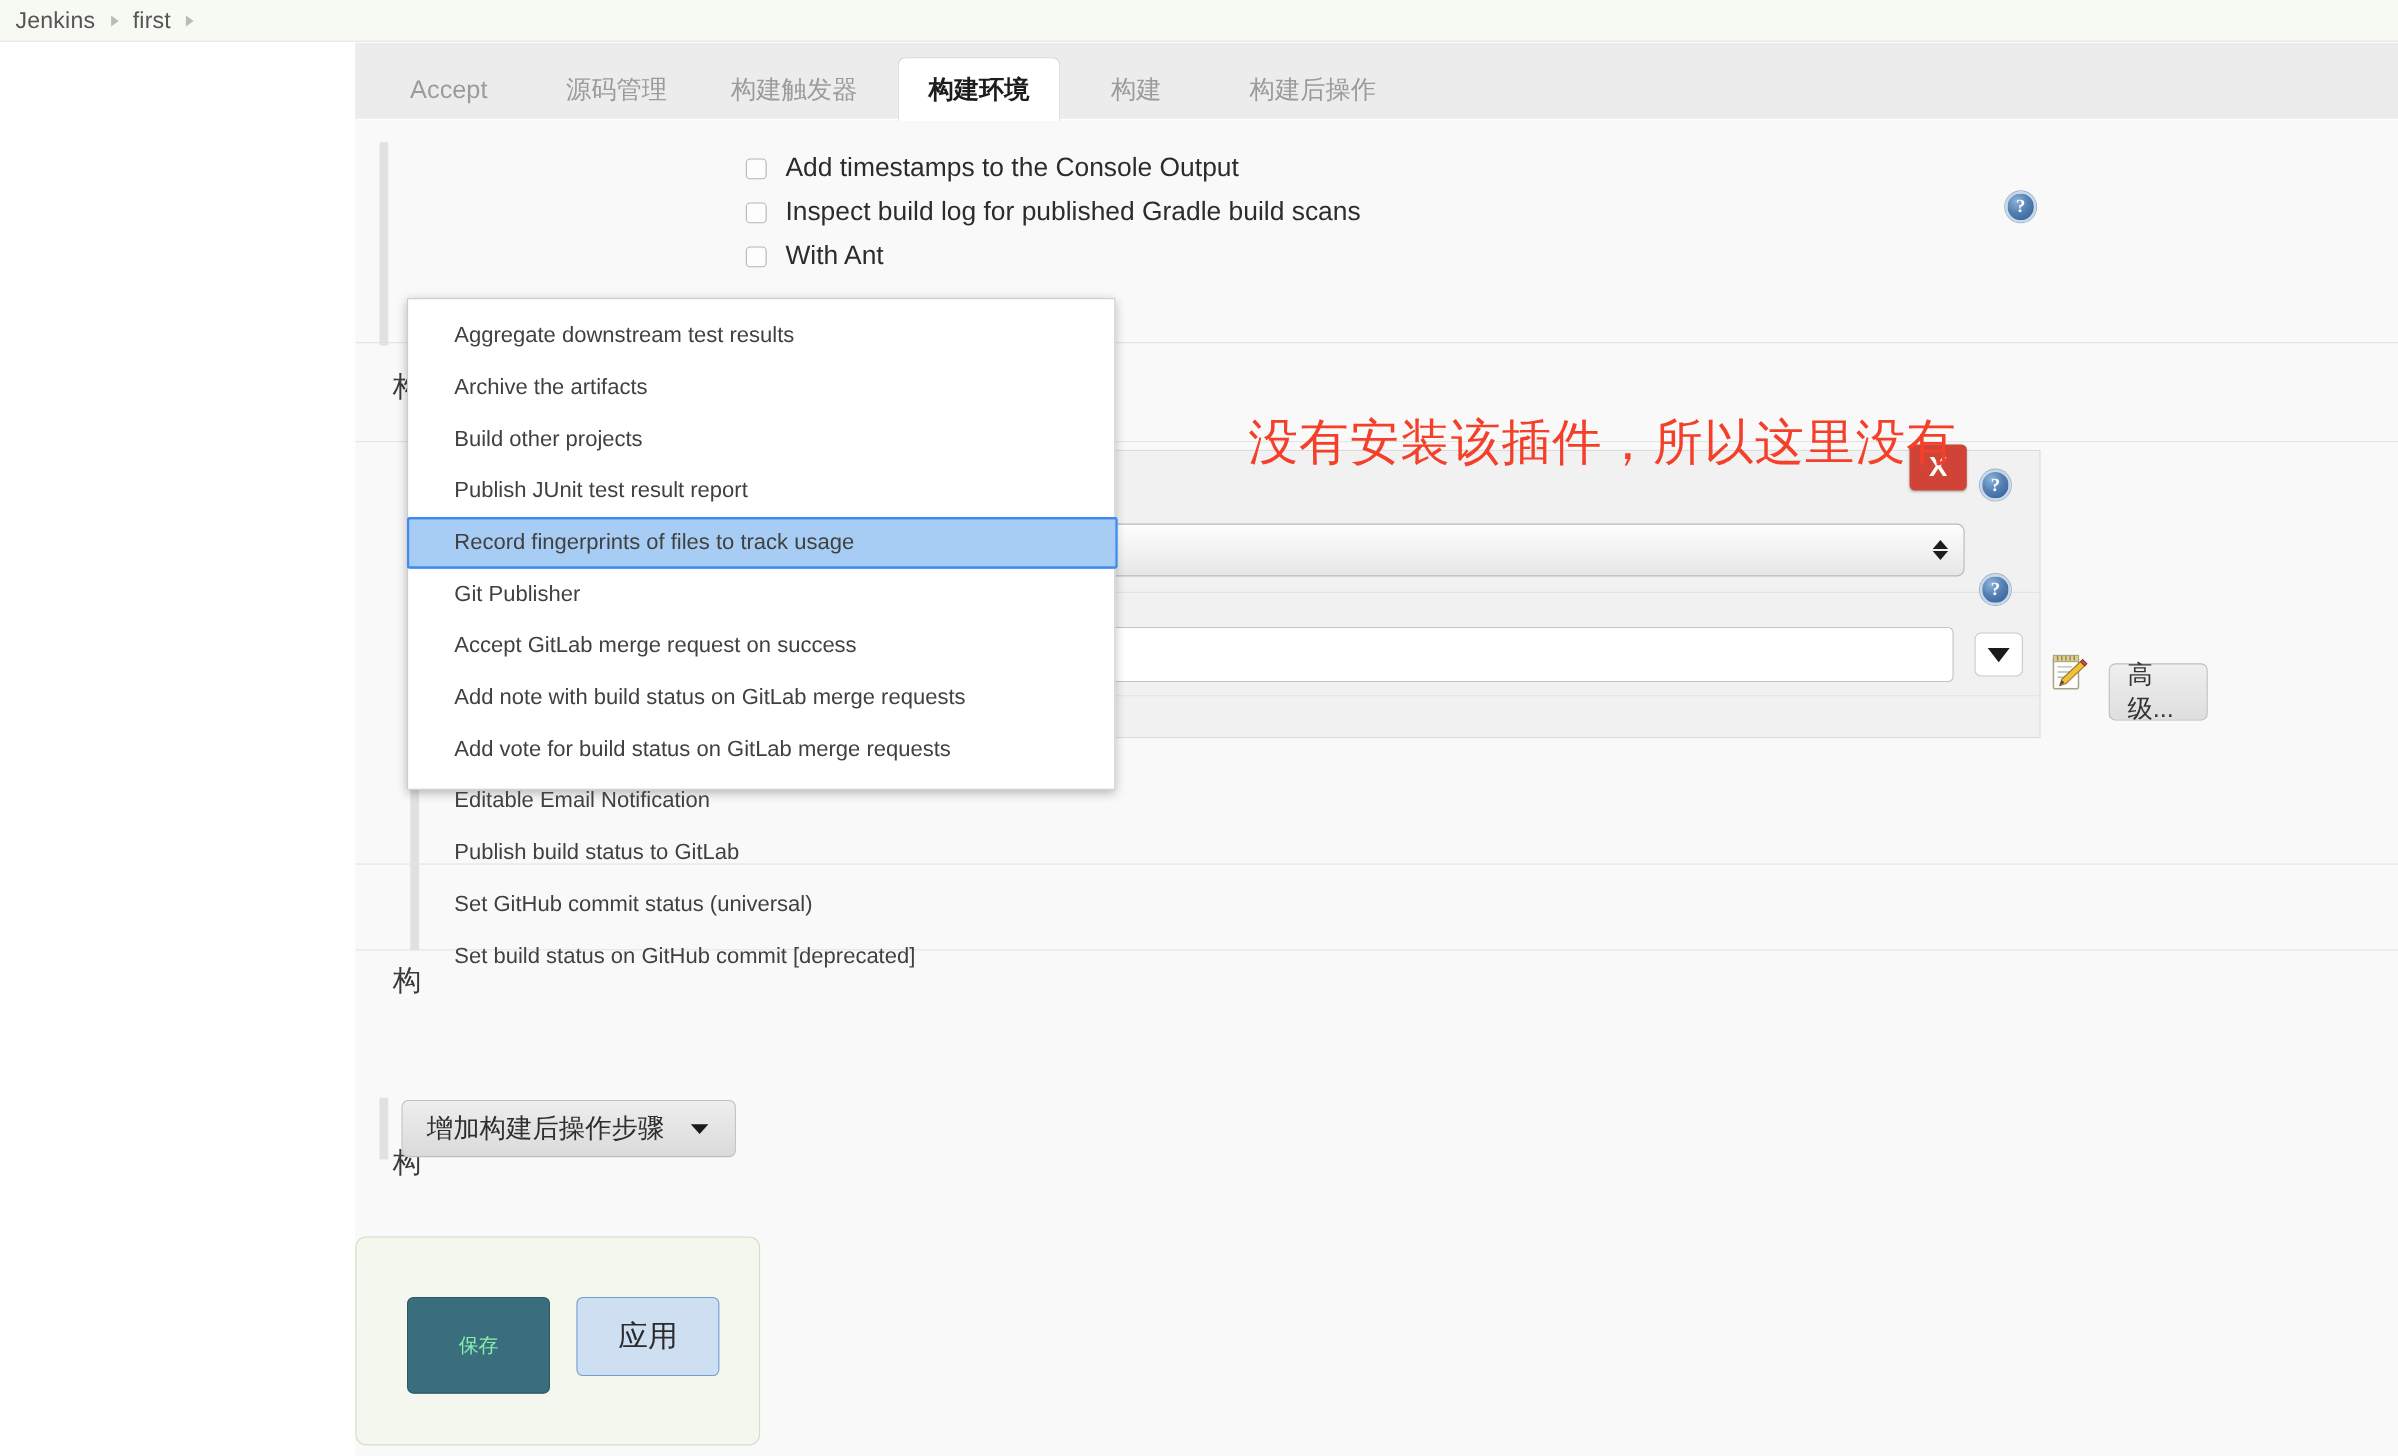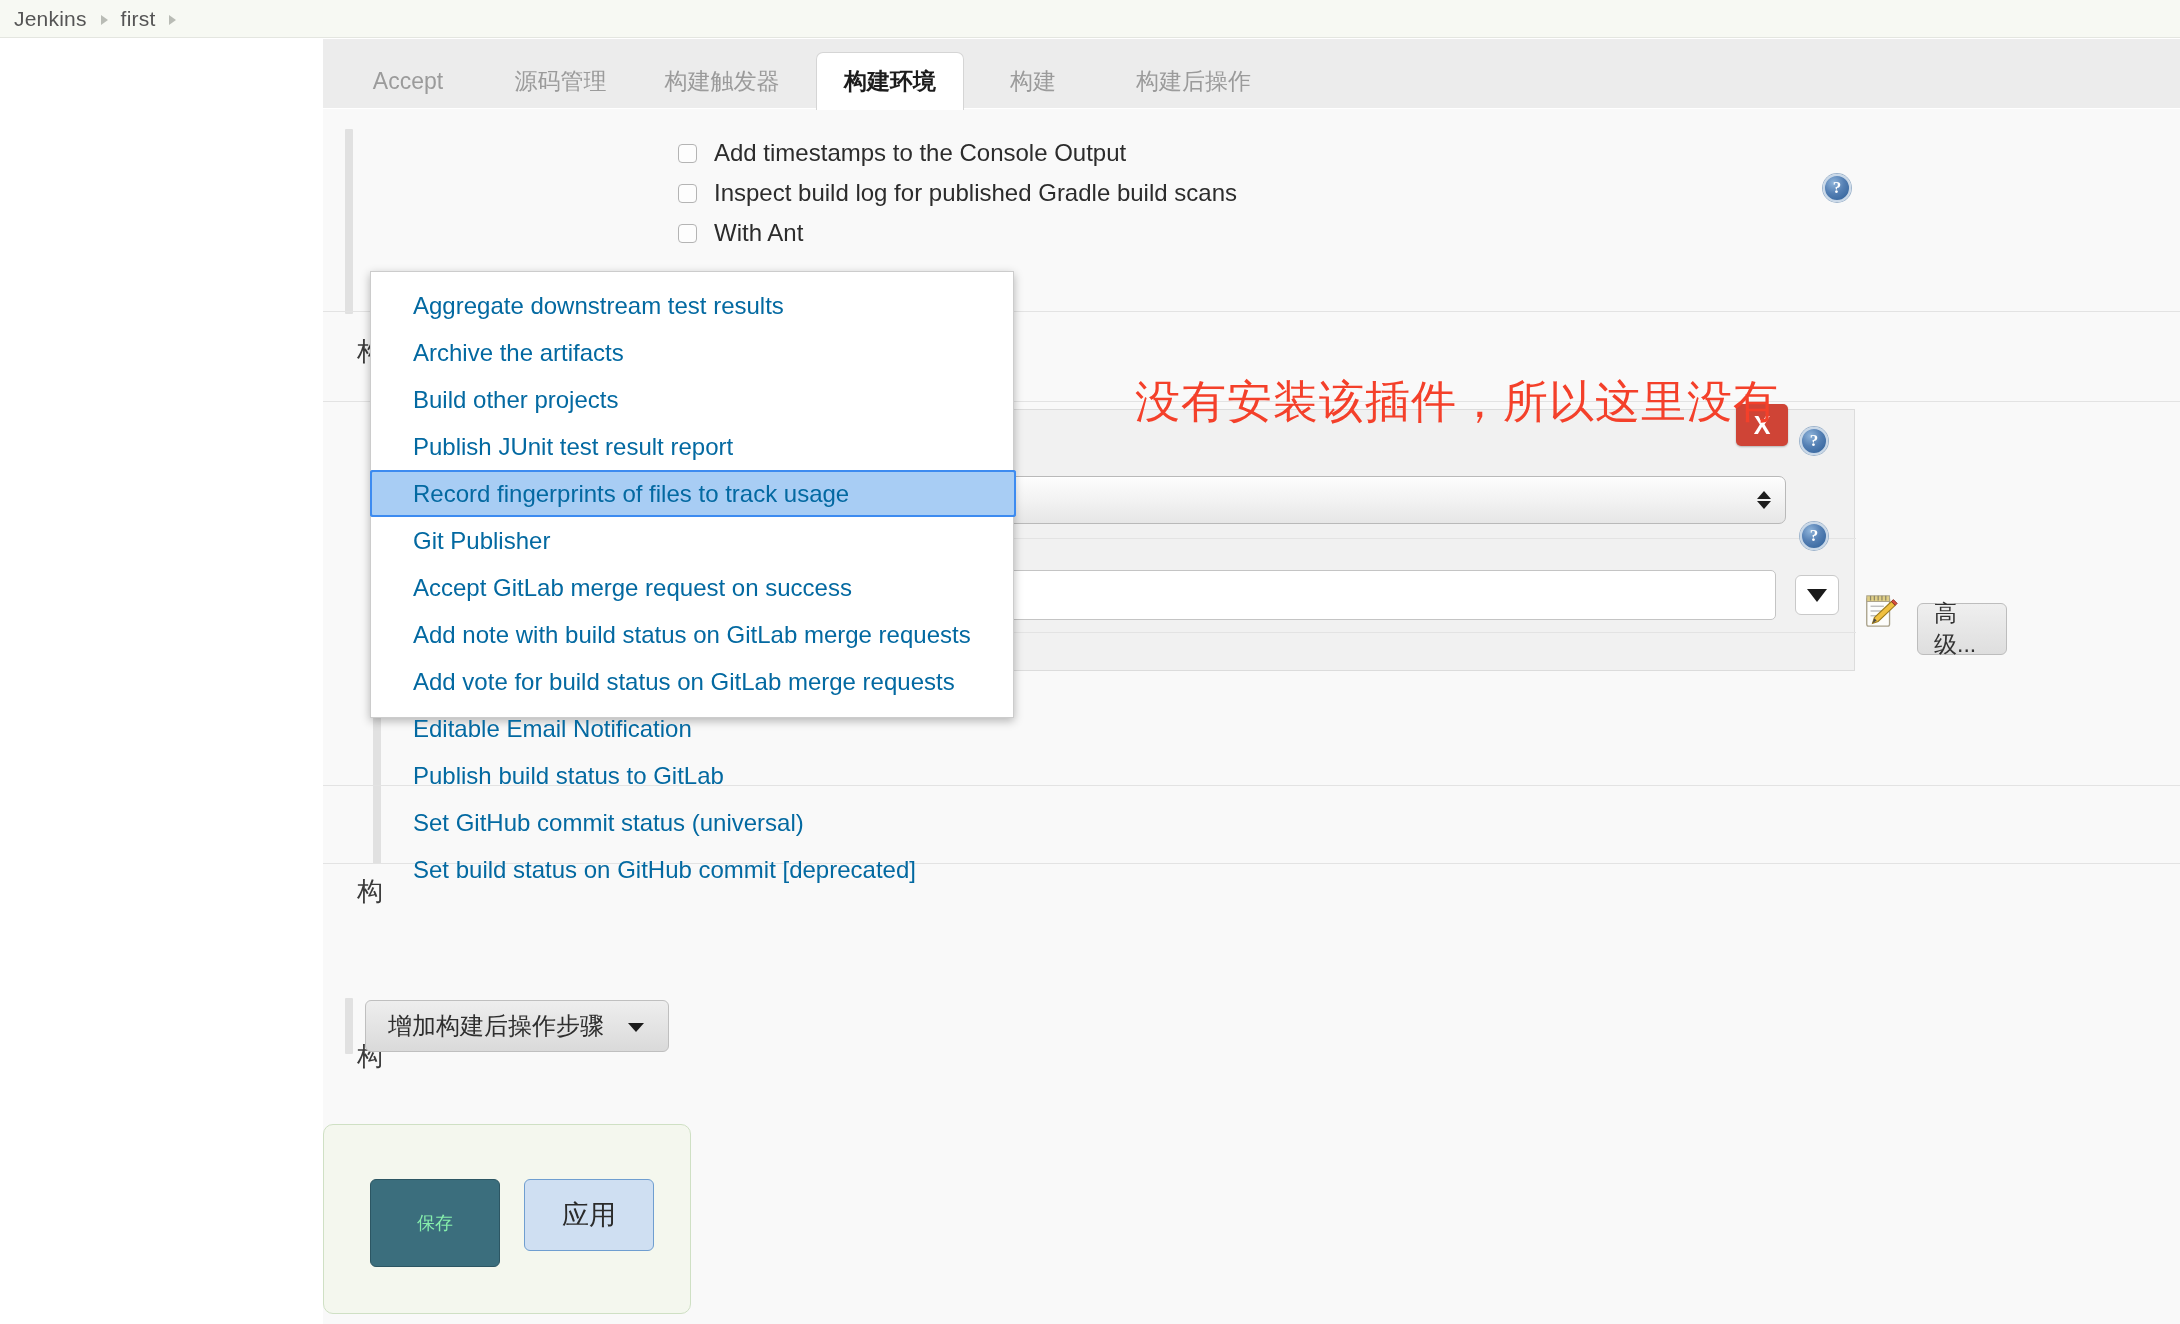--- a/index.html
+++ b/index.html
@@ -227,21 +227,21 @@
     border:1px solid #cccccc;
     box-shadow:0 3px 9px rgba(0,0,0,.28);
     z-index:50;
     padding:10px 0;
     box-sizing:border-box;
   }
   .dd-item{
     height:47px;
     display:flex;align-items:center;
     padding-left:42px;
-    font-size:24px;color:#0369a1;
+    font-size:20px;color:#404040;
     white-space:nowrap;
     cursor:pointer;
     box-sizing:border-box;
   }
   .dd-item.selected{
     background:#a8cdf4;
     border:2px solid #3d8bf0;
     border-left:none;border-right:none;
     margin-left:-1px;
     width:646px;

